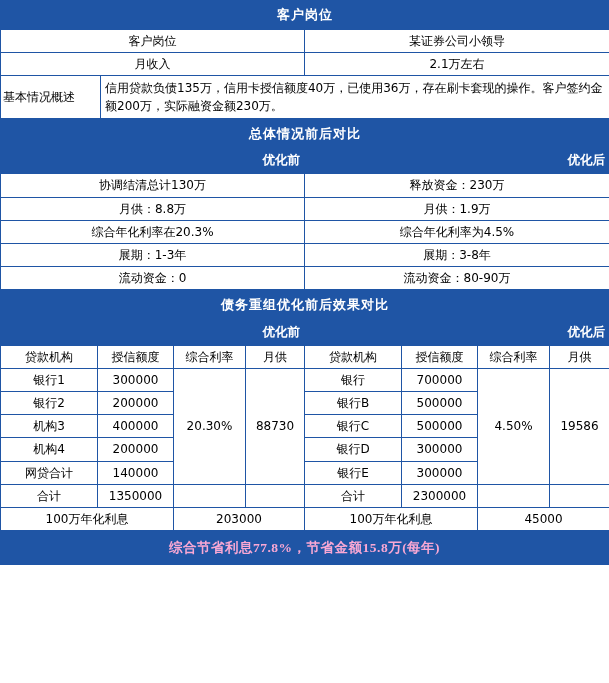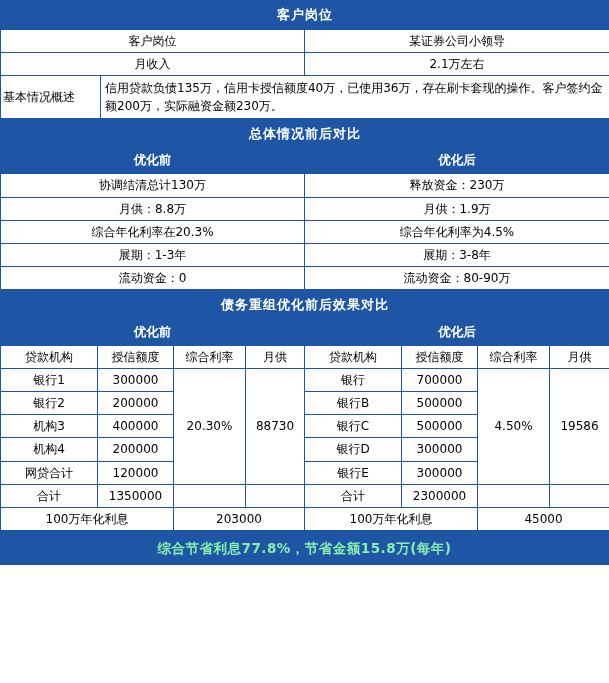--- a/index.html
+++ b/index.html
@@ -37,21 +37,21 @@
     font-weight: bold;
     text-align: center;
     font-size: 13px;
     padding: 5px 4px;
     letter-spacing: 1px;
   }
   .band-sub {
     background: #1f55a5;
     color: #ffffff;
     font-weight: bold;
-    text-align: center;
+    text-align: right;
     font-size: 12.5px;
     padding: 4px;
     margin-top: 11px;
   }
   .c { text-align: center; }
   .l { text-align: center; }
   .tall { height: 22px; }
   .note-label {
     text-align: left;
     white-space: nowrap;
@@ -59,26 +59,27 @@
     padding-left: 2px;
   }
   .note-text {
     text-align: left;
     line-height: 1.5;
     font-size: 12px;
     margin-left: 36px;
   }
   .footer-band {
     background: #1f55a5;
-    color: #86efac;
+    color: #f9a8d4;
     font-weight: bold;
     text-align: center;
     font-size: 13.5px;
     padding: 7px 4px;
     letter-spacing: 0.5px;
+    font-family: Liberation Serif, serif;
   }
   .nowrap { white-space: nowrap; }
 </style>
 </head>
 <body>
 
 <div class="sheet">
 
   <table>
     <colgroup>
@@ -194,21 +195,21 @@
         <td class="c">500000</td>
       </tr>
       <tr class="tall">
         <td class="l">机构4</td>
         <td class="c">200000</td>
         <td class="l">银行D</td>
         <td class="c">300000</td>
       </tr>
       <tr class="tall">
         <td class="l">网贷合计</td>
-        <td class="c">120000</td>
+        <td class="c">140000</td>
         <td class="l">银行E</td>
         <td class="c">300000</td>
       </tr>
       <tr class="tall">
         <td class="l">合计</td>
         <td class="c">1350000</td>
         <td class="c"></td>
         <td class="c"></td>
         <td class="l">合计</td>
         <td class="c">2300000</td>

